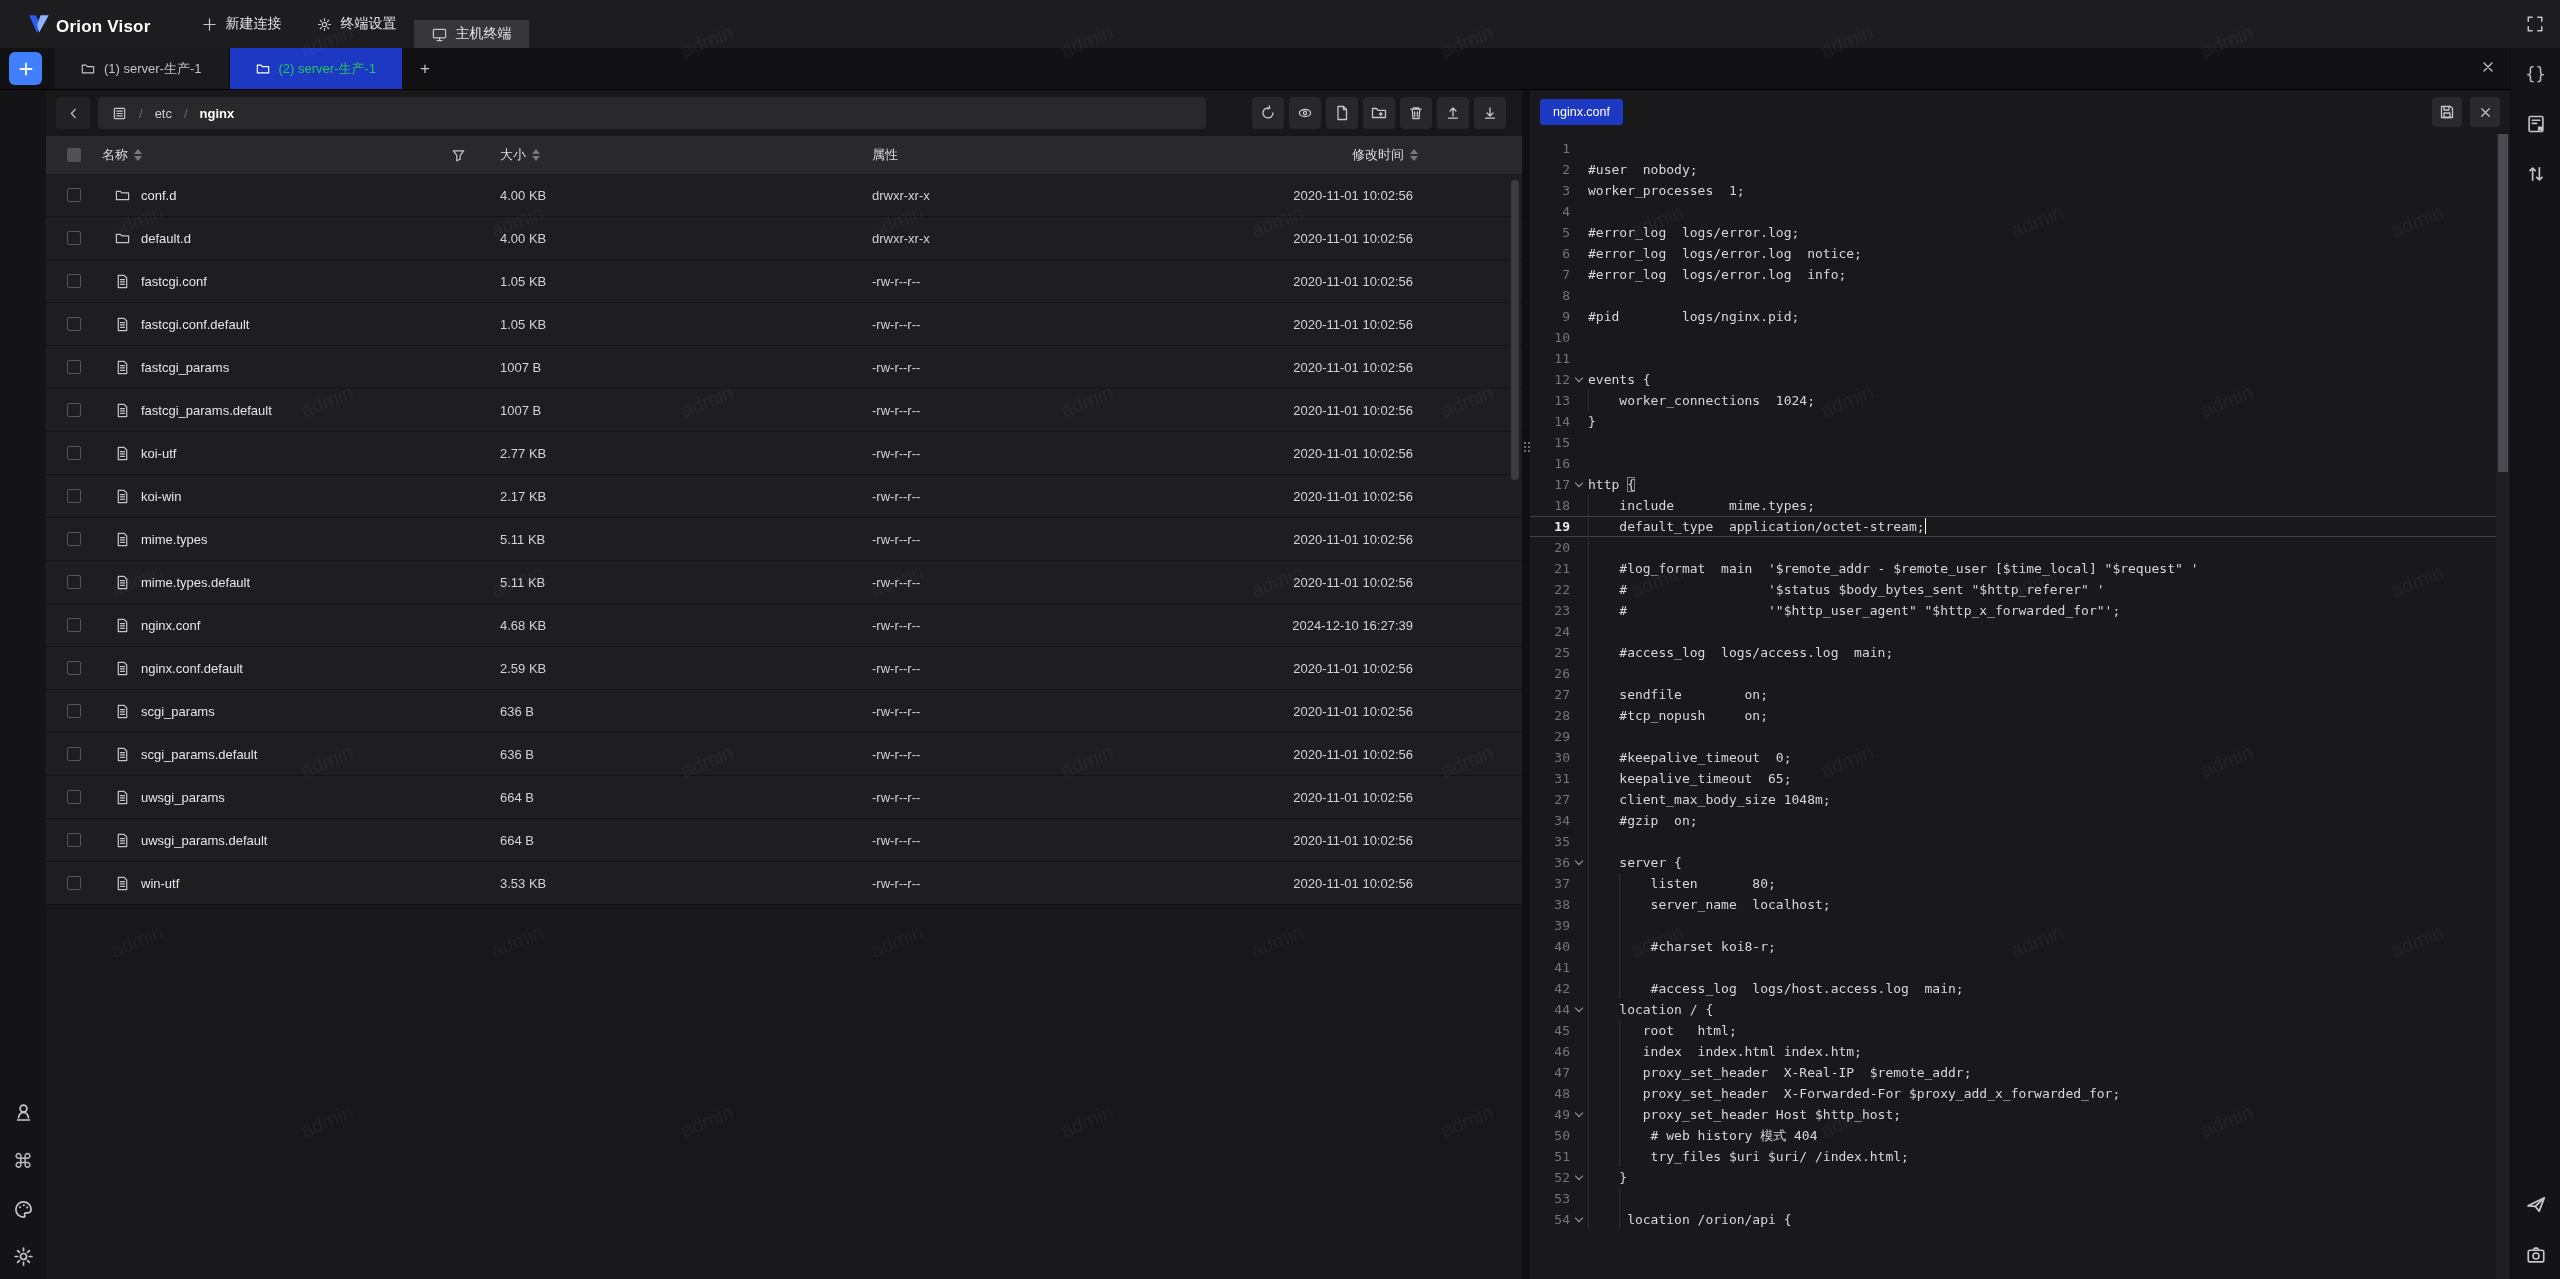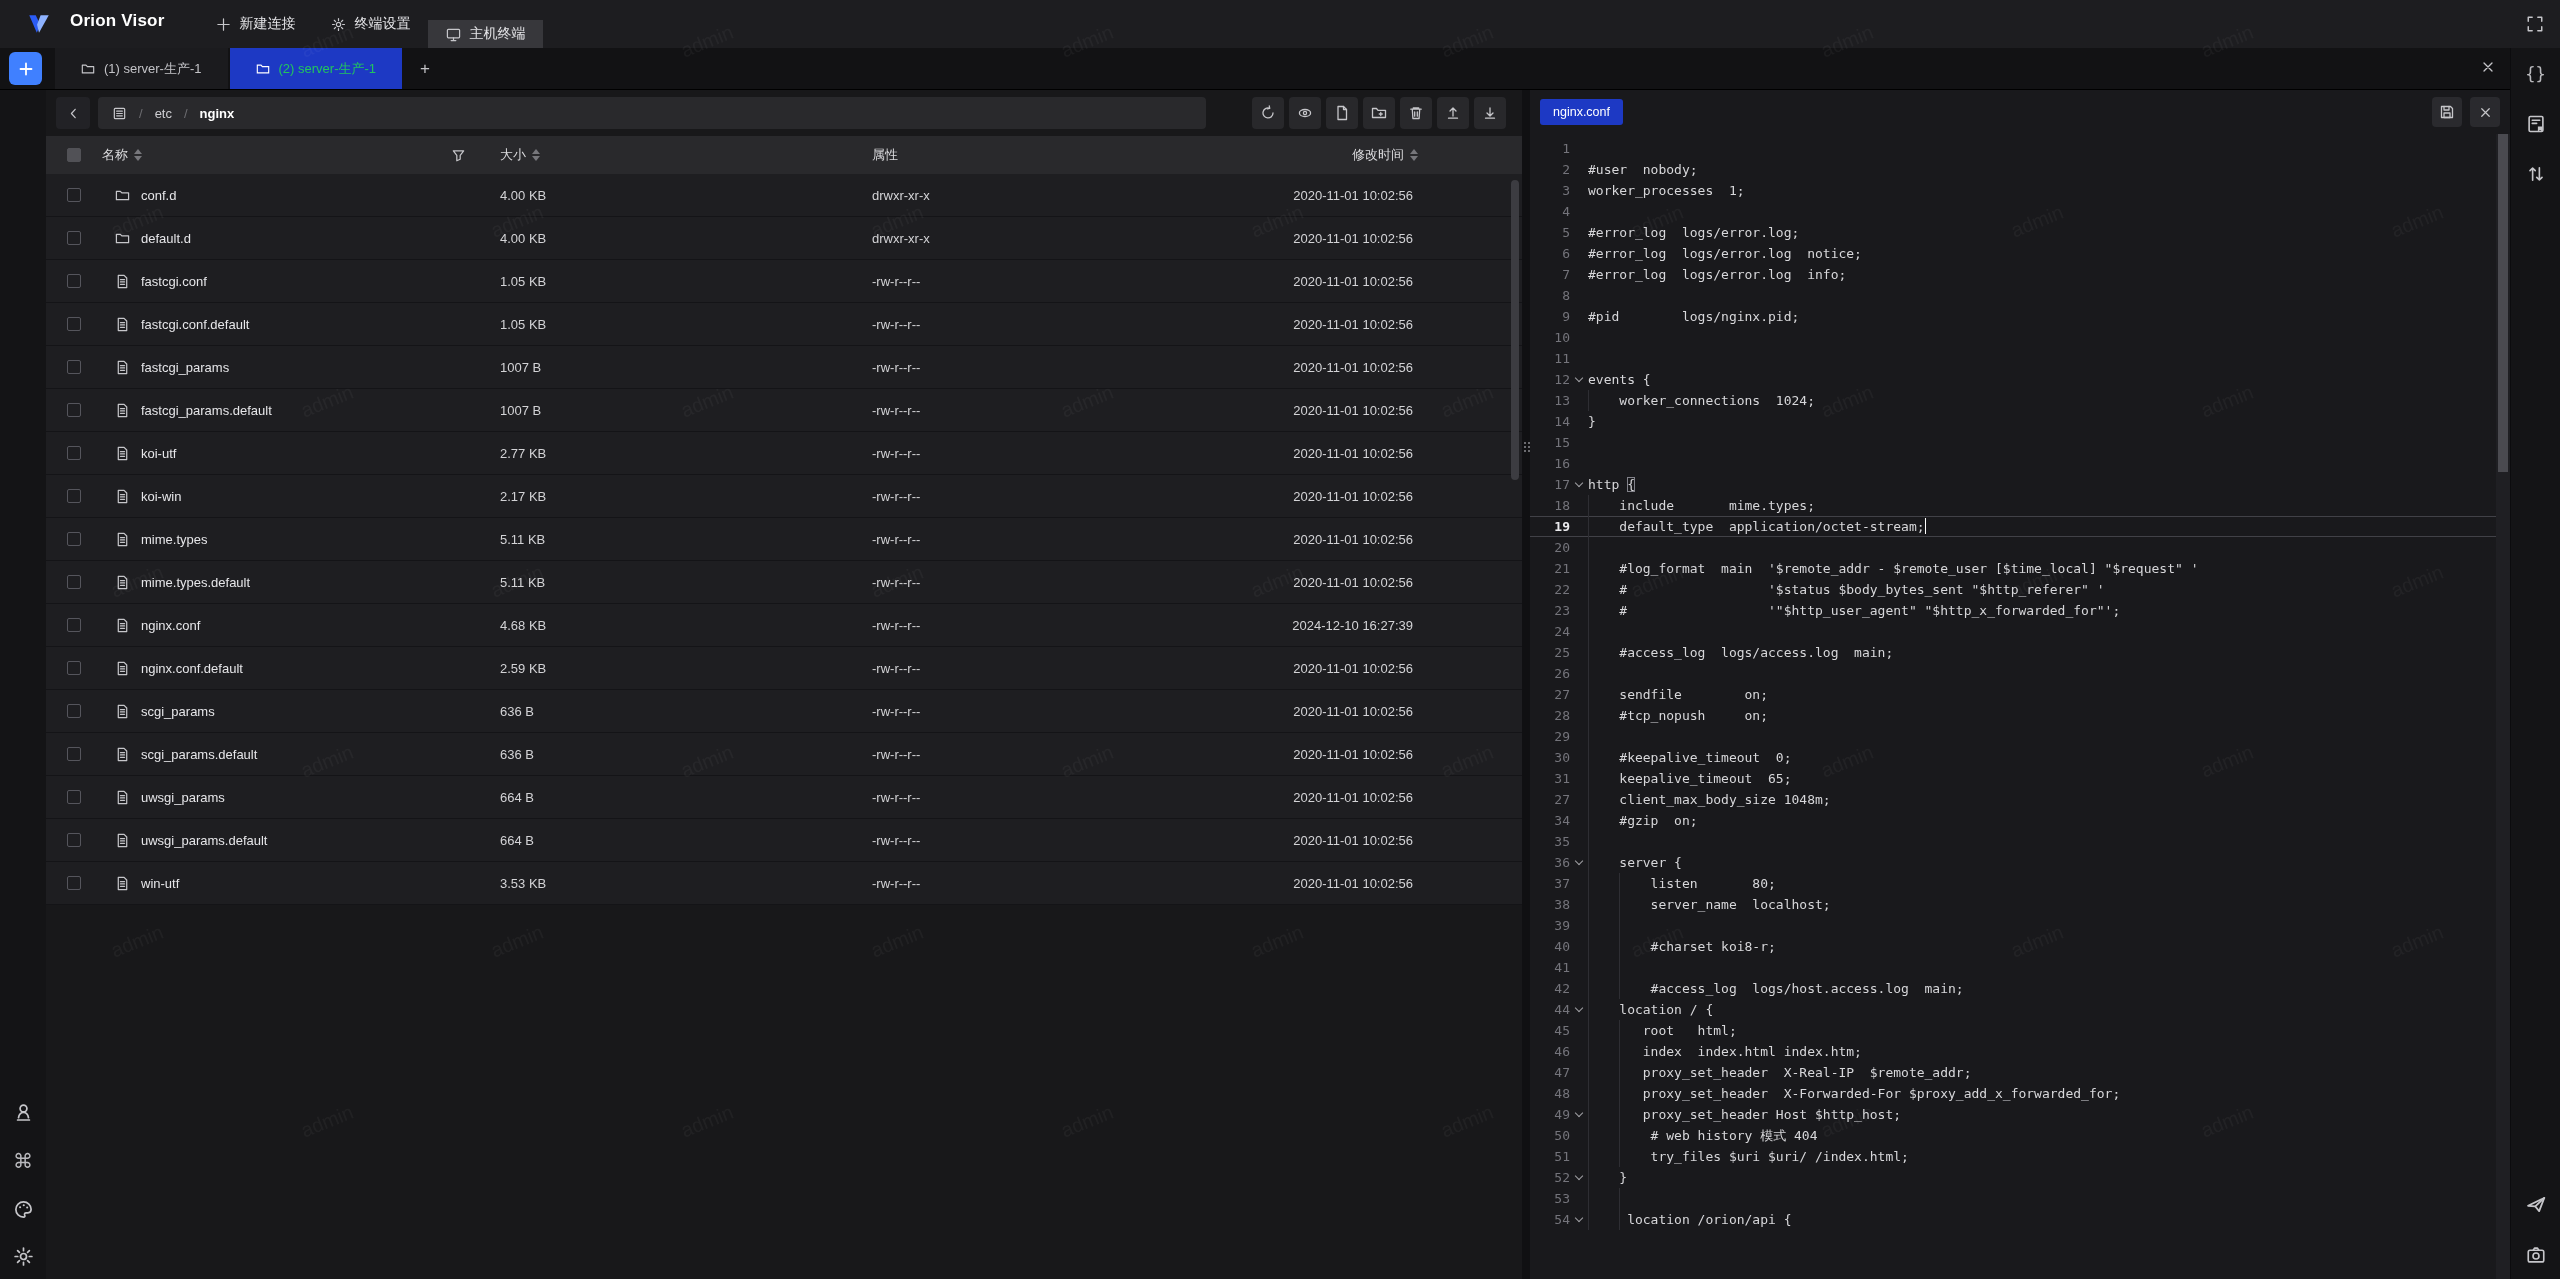--- a/index.html
+++ b/index.html
@@ -3,21 +3,21 @@
 <meta charset="utf-8">
 <style>
   * { margin:0; padding:0; box-sizing:border-box; }
   html,body { width:2560px; height:1279px; overflow:hidden; background:#111113;
     font-family:"Liberation Sans", sans-serif; color:#d8d8db; }
   svg { display:block; }
   .ic { stroke:#c6c6ca; fill:none; stroke-width:1.3; stroke-linecap:round; stroke-linejoin:round; }
 
   
   .topbar { height:48px; background:#1d1d20; display:flex; align-items:center; position:relative; }
-  .logo { display:flex; align-items:flex-start; gap:18px; margin-left:26px; }
+  .logo { display:flex; align-items:flex-end; gap:4px; margin-left:26px; }
   .logo-text { font-size:17px; font-weight:bold; color:#fff; letter-spacing:.2px; }
   .menu { display:flex; margin-left:34px; height:48px; }
   .menu-item { display:flex; align-items:center; gap:8px; padding:0 18px; font-size:14px; color:#e4e4e7; cursor:pointer; }
   .menu-item.active { background:#37373b;margin-top:20px; }
   .fs-btn { margin-left:auto; margin-right:16px; background:none; border:none; cursor:pointer; }
 
   
   .below { display:flex; height:1231px; }
   .content-col { width:2510px; display:flex; flex-direction:column; }
   .right-rail { width:50px; background:#141416; border-left:1px solid #0c0c0e;

